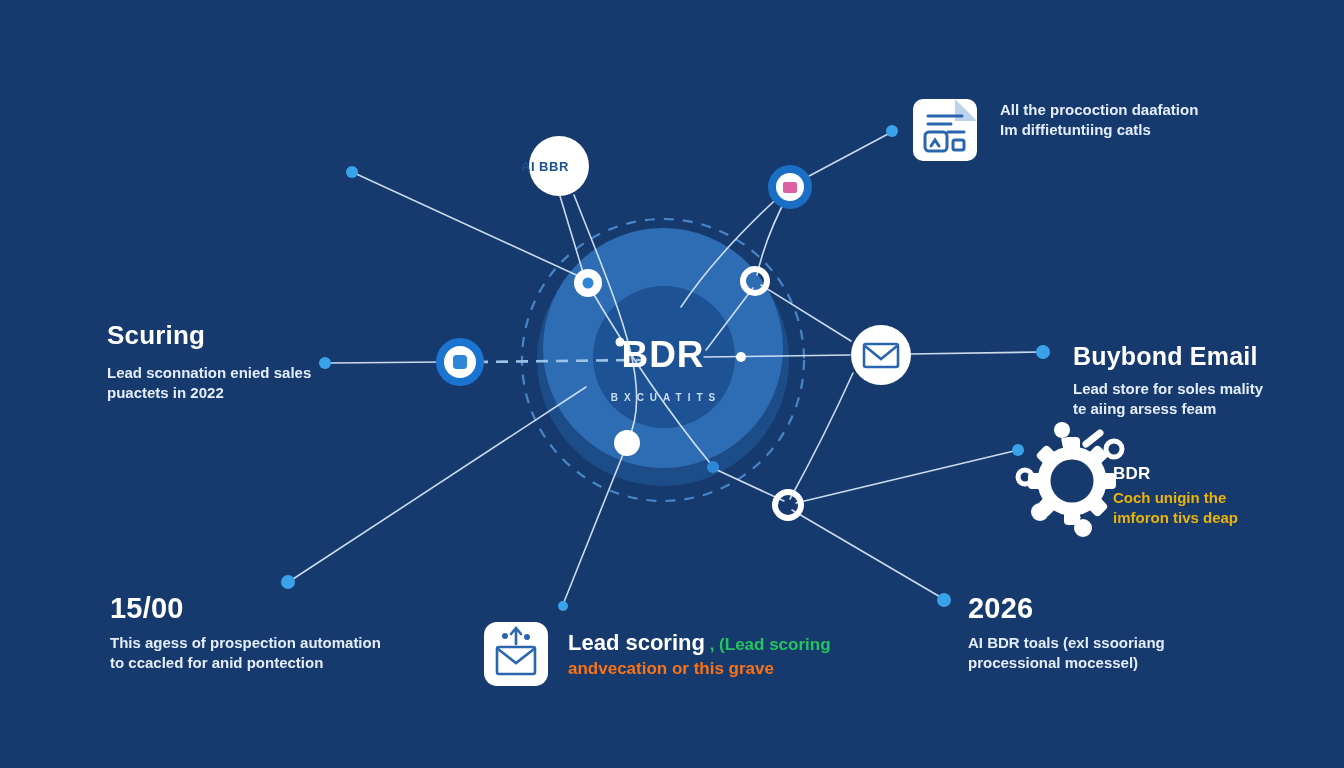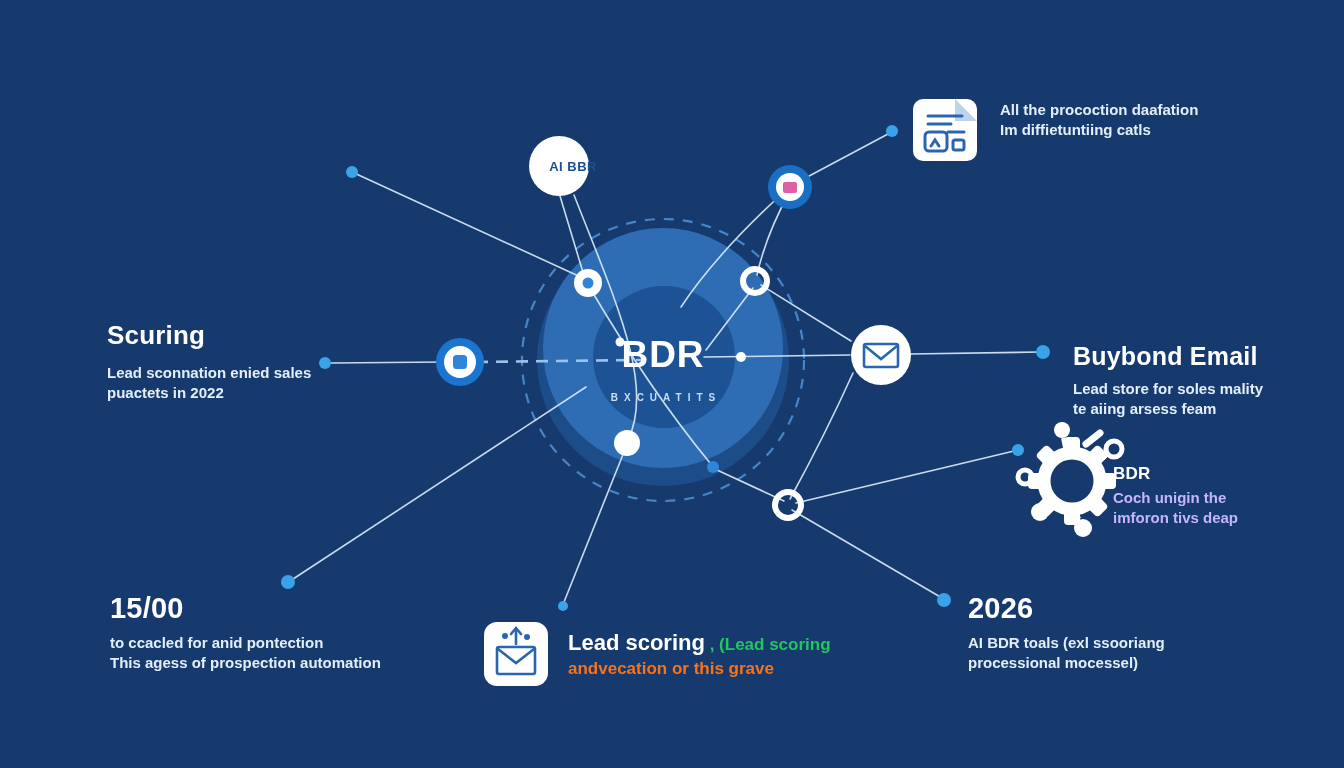--- a/index.html
+++ b/index.html
@@ -16,37 +16,37 @@
   }
   .callout p{
     margin:0;font-weight:700;color:#e4eefa;font-size:15px;line-height:20px;
   }
   .t-lg h3{font-size:26px;}
   .t-xl h3{font-size:29px;}
   .t-md h3{font-size:25px;}
   .gap{height:12px;}
   .gap-sm{height:8px;}
   .hub-label{
-    position:absolute;z-index:6;width:76px;text-align:right;
+    position:absolute;z-index:6;width:76px;text-align:left;
     color:#1c5091;font-weight:700;font-size:13px;letter-spacing:.5px;
   }
   .bdr-title{
     position:absolute;z-index:6;width:200px;text-align:center;
     font-size:37px;font-weight:700;color:#ffffff;letter-spacing:1px;
   }
   .bdr-sub{
     position:absolute;z-index:6;width:240px;text-align:center;
     font-size:10px;font-weight:700;color:#c9def4;letter-spacing:6px;
   }
   .lead-line1{font-weight:700;}
   .lead-line1 .big{font-size:22px;color:#fff;}
   .lead-line1 .small{font-size:17px;color:#22c55e;}
   .lead-line2{font-size:17px;font-weight:700;color:#f97316;margin-top:3px;}
   .gear-callout h3{font-size:17px;}
-  .gear-callout p{font-size:15px;line-height:20px;font-weight:700;color:#c4b5fd;}
+  .gear-callout p{font-size:15px;line-height:20px;font-weight:700;color:#eab308;}
 </style>
 </head>
 <body>
 
 <div id="stage">
 
   <svg width="1344" height="768" viewBox="0 0 1344 768">
 
     <g>
       <circle cx="663" cy="360" r="126" fill="#1d4d88"></circle>
@@ -204,22 +204,22 @@
   <div class="overlay callout gear-callout" style="left:1113px;top:464px;">
     <h3>BDR</h3>
     <div class="gap-sm" style="height:4px;"></div>
     <p>Coch unigin the</p>
     <p>imforon tivs deap</p>
   </div>
 
   <div class="overlay callout t-xl" style="left:110px;top:592px;">
     <h3>15/00</h3>
     <div class="gap-sm"></div>
+    <p>This agess of prospection automation</p>
     <p>to ccacled for anid pontection</p>
-    <p>This agess of prospection automation</p>
   </div>
 
   <div class="overlay" style="left:568px;top:630px;width:330px;">
     <div class="lead-line1">
       <span class="big">Lead scoring</span><span class="small"> , (Lead scoring</span>
     </div>
     <div class="lead-line2">andvecation or this grave</div>
   </div>
 
   <div class="overlay callout t-xl" style="left:968px;top:592px;">

